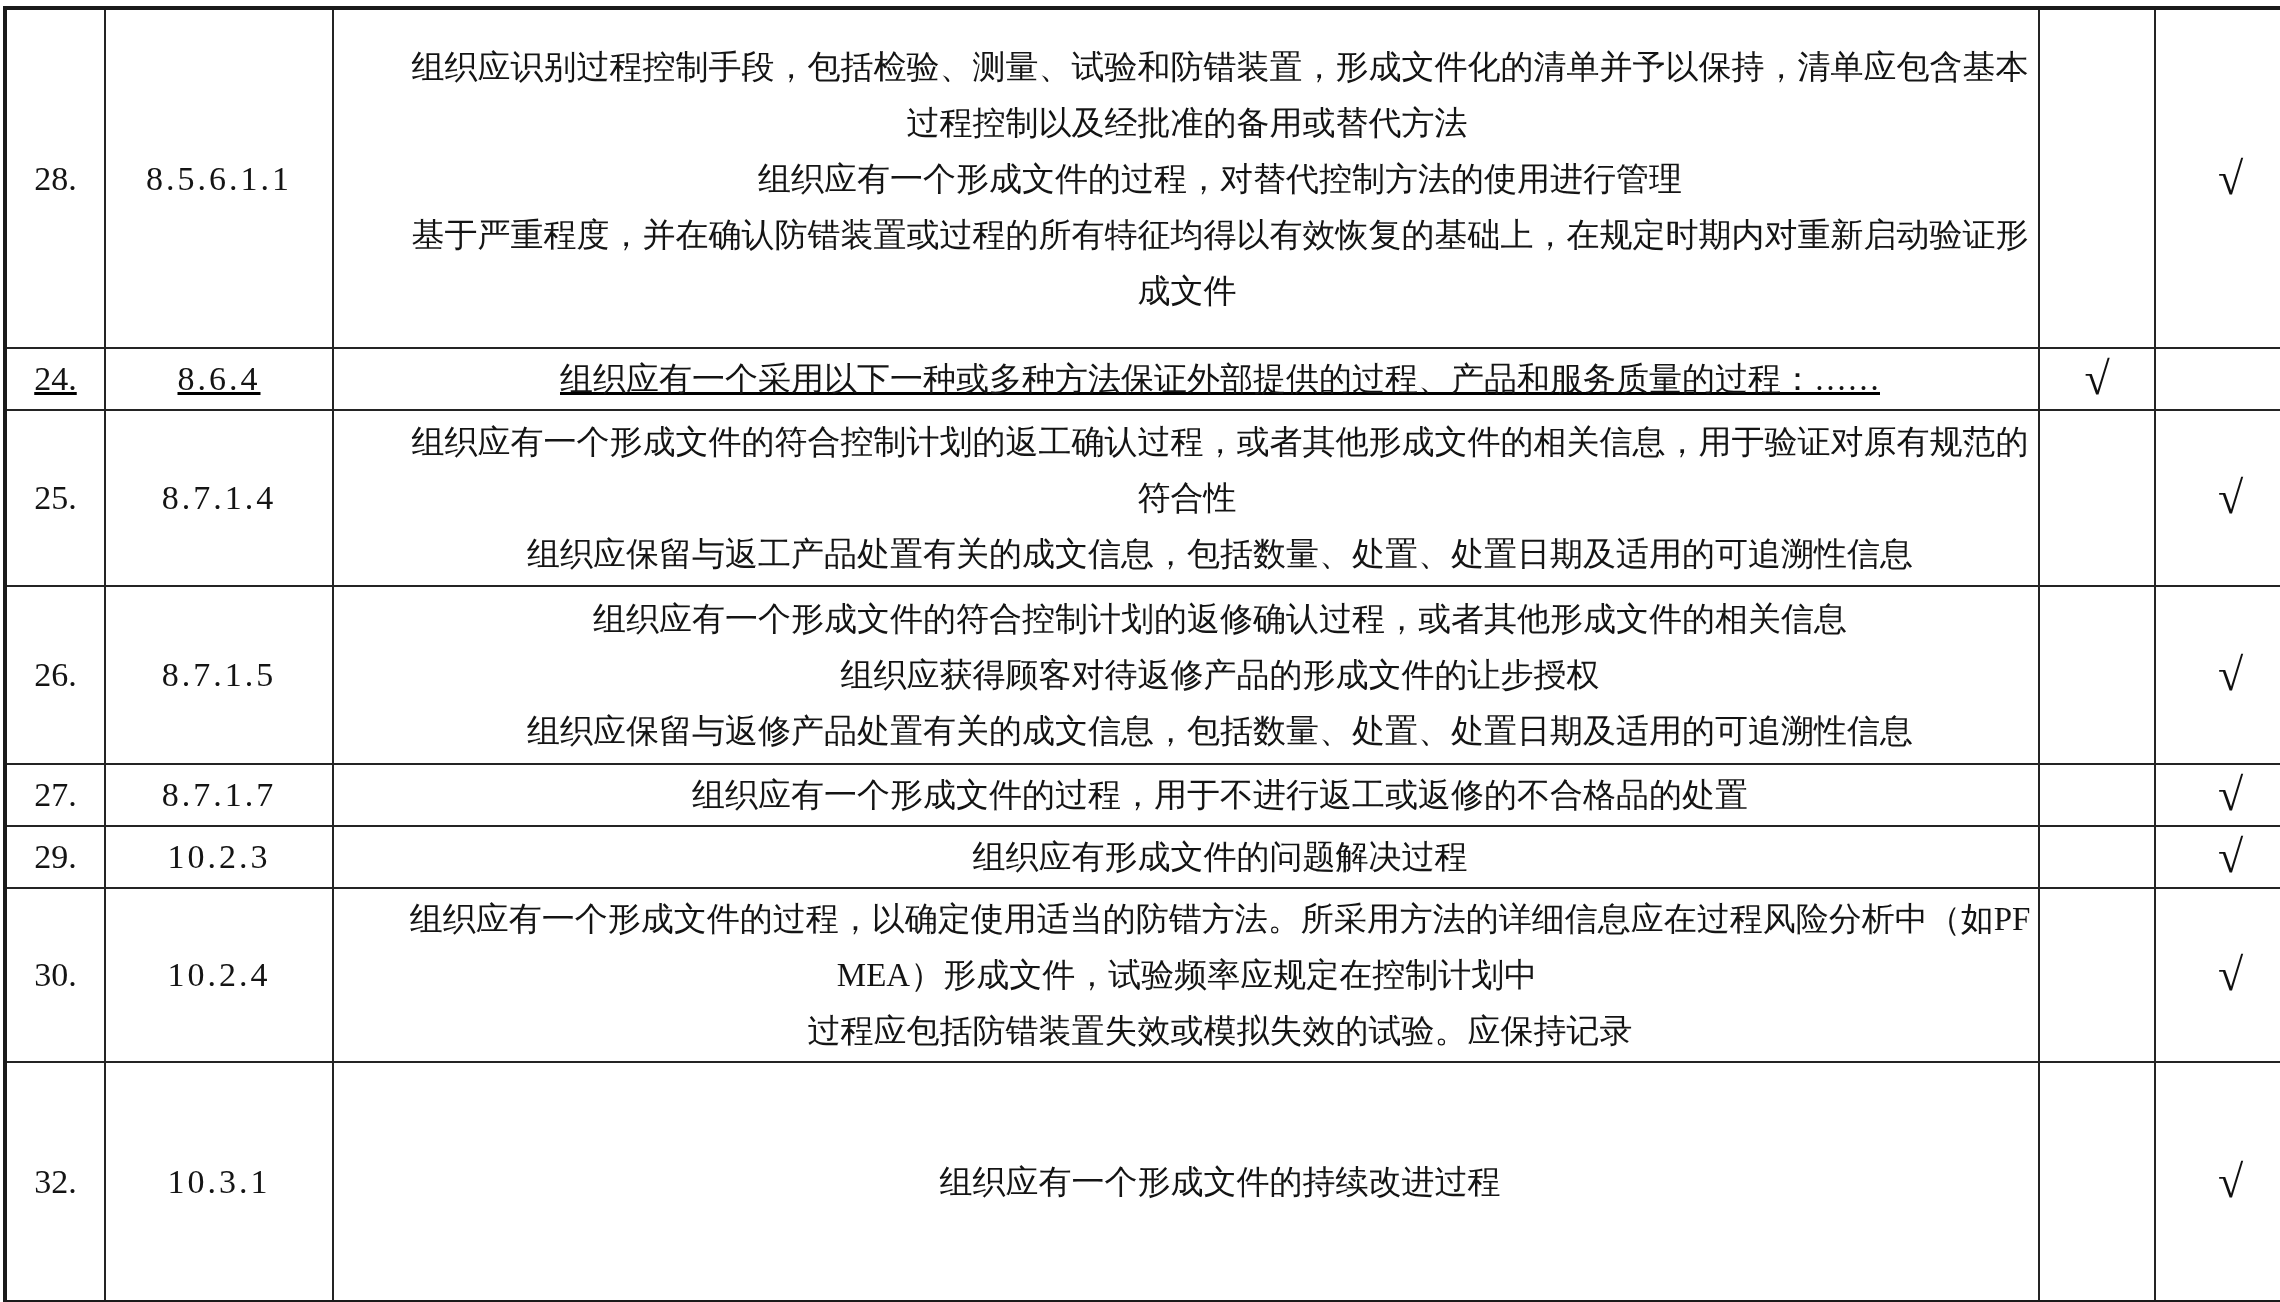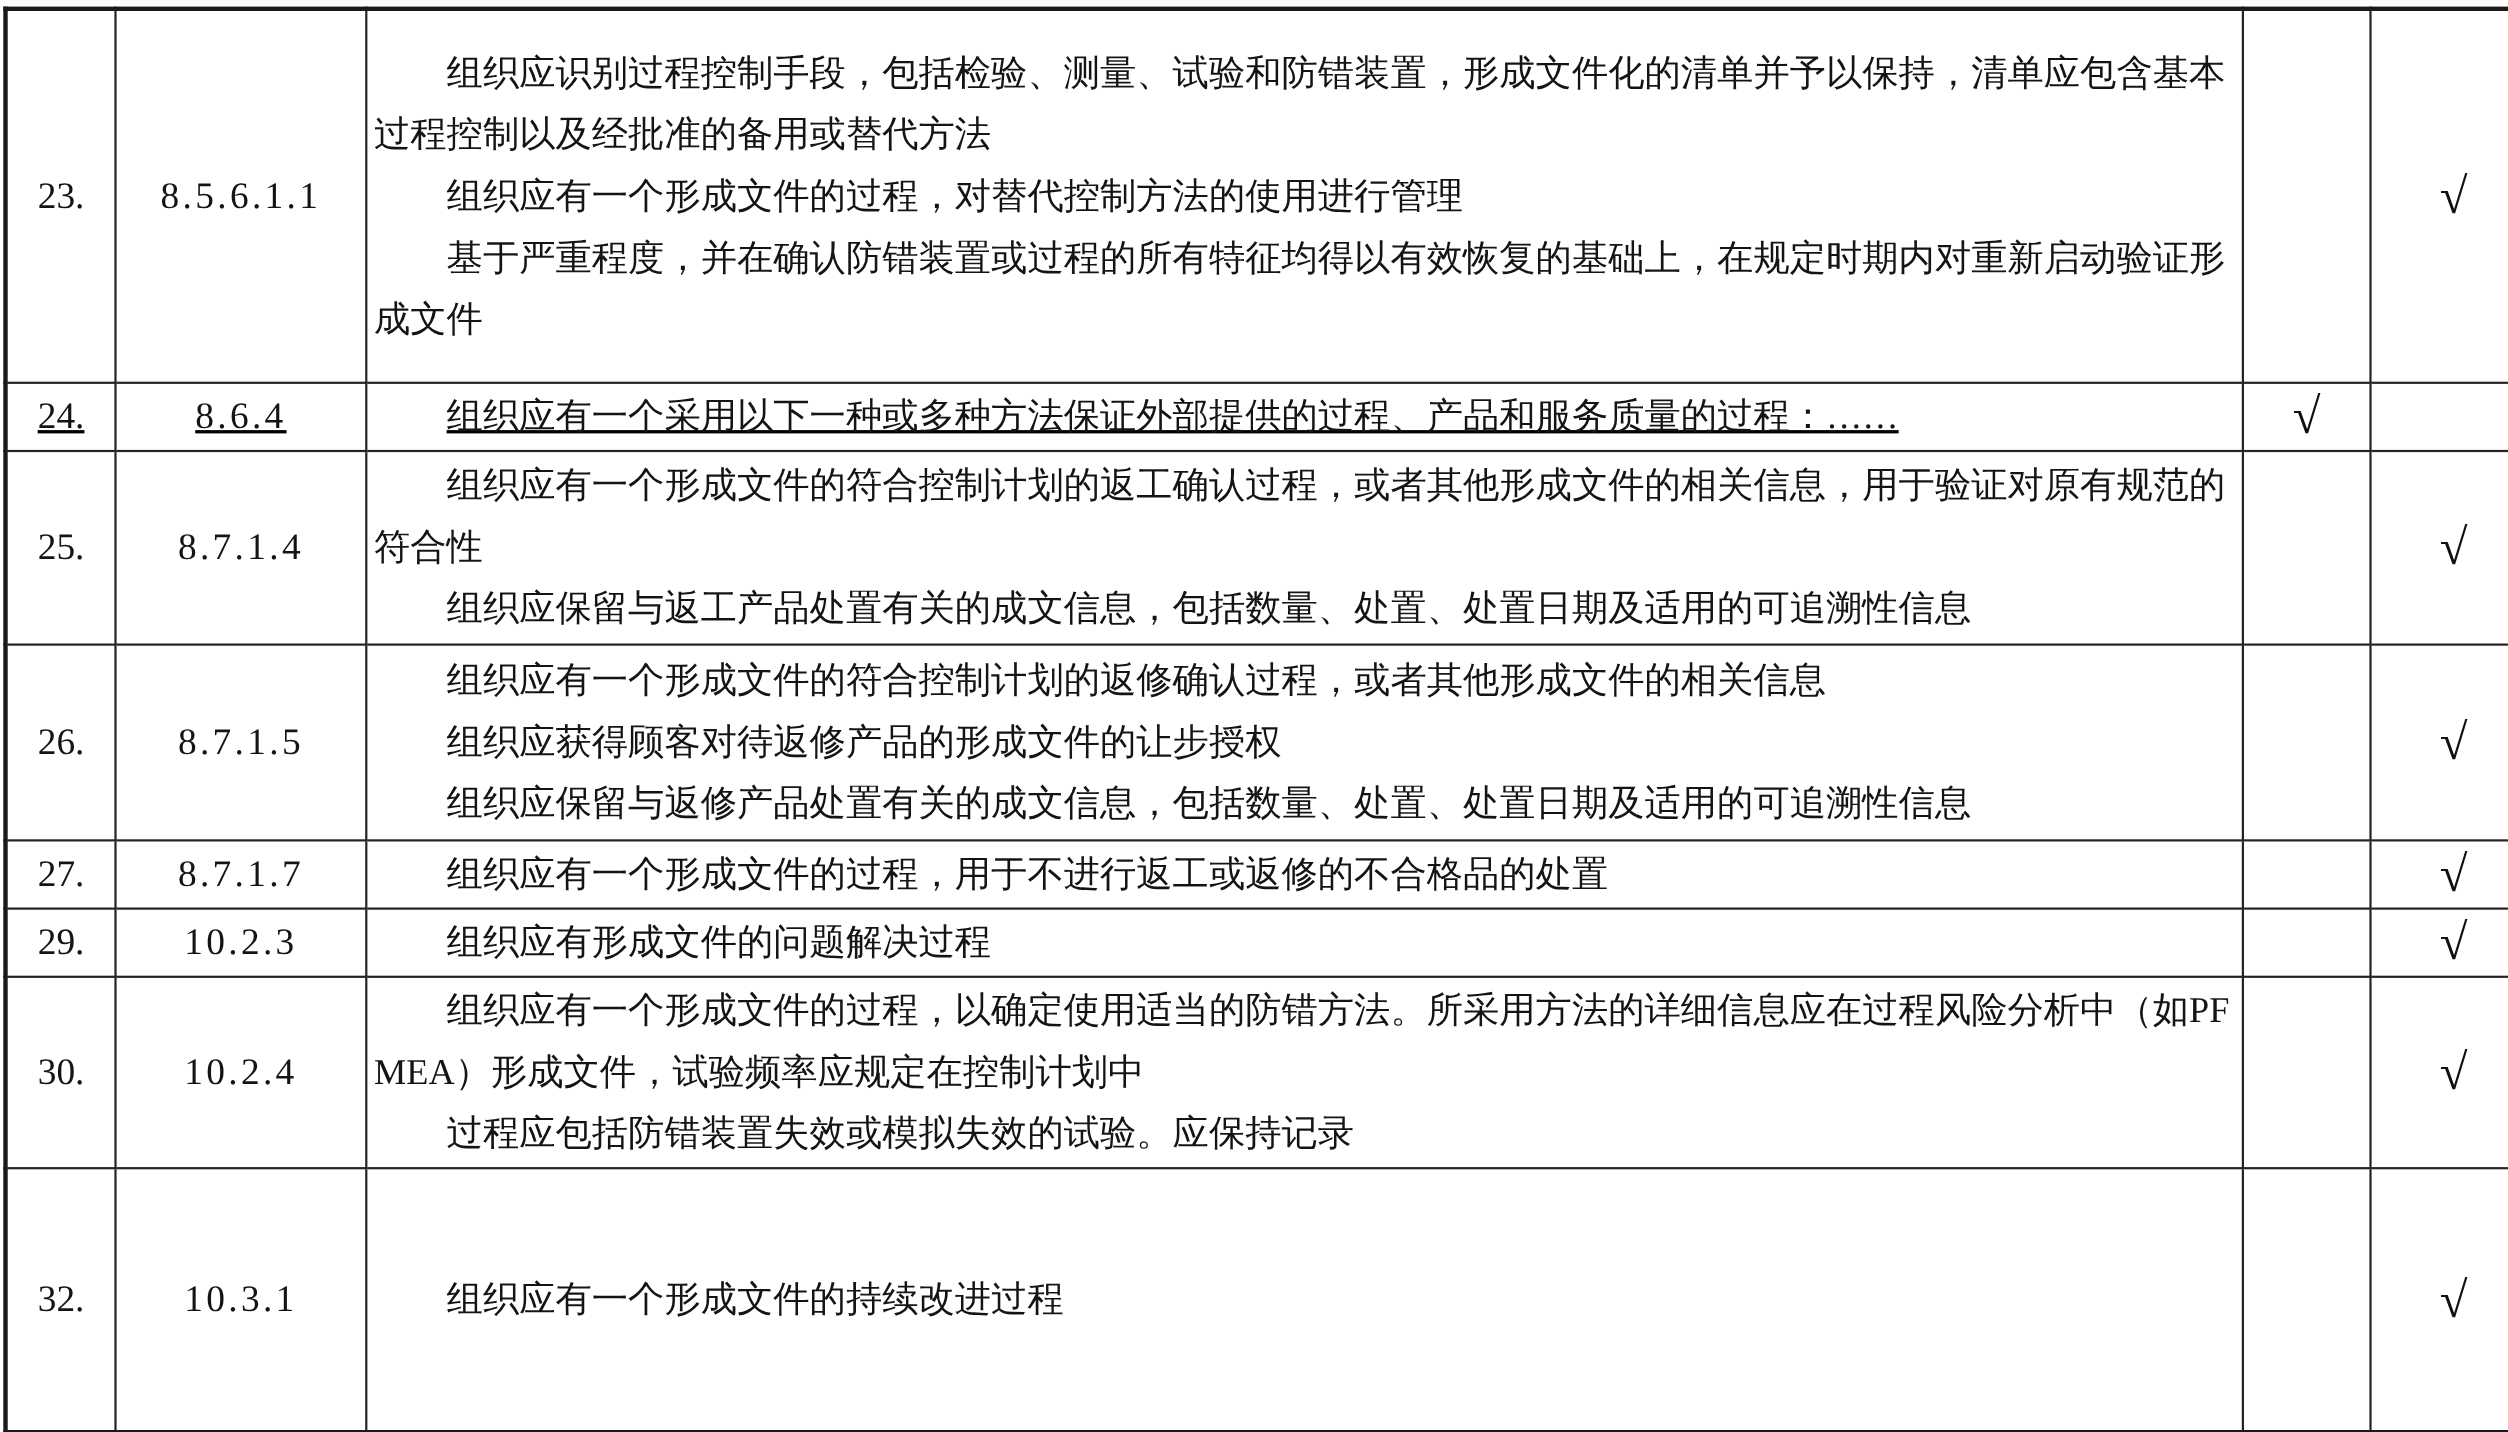--- a/index.html
+++ b/index.html
@@ -33,20 +33,21 @@
   }
   td.col-num   { width: 100px;  text-align: center; font-size: 34px; }
   td.col-clause{ width: 228px;  text-align: center; font-size: 34px; letter-spacing: 3px; }
   td.col-desc  { width: 1706px; font-size: 33px; line-height: 56px; padding: 2px 4px 2px 6px; }
   td.col-chk1  { width: 116px;  text-align: center; }
   td.col-chk2  { width: 152px;  text-align: center; }
   td.col-desc p {
     margin: 0;
     text-indent: 66px;
     word-break: break-all;
+    text-align: center;
   }
   .checkmark {
     font-size: 46px;
     font-weight: 400;
     color: #101010;
     line-height: 1;
     display: inline-block;
   }
   
   tbody tr:nth-child(1)  { height: 340px; }
@@ -61,21 +62,21 @@
   tbody tr:nth-child(10) { height: 58px;  }
 </style>
 </head>
 <body>
 
 <div class="page">
   <table class="req-table">
     <tbody id="table-body">
   <tr>
     <td class="col-num">
-      <span>23.</span>
+      <span>28.</span>
     </td>
     <td class="col-clause">
       <span>8.5.6.1.1</span>
     </td>
     <td class="col-desc">
             <p>组织应识别过程控制手段，包括检验、测量、试验和防错装置，形成文件化的清单并予以保持，清单应包含基本过程控制以及经批准的备用或替代方法</p>
             <p>组织应有一个形成文件的过程，对替代控制方法的使用进行管理</p>
             <p>基于严重程度，并在确认防错装置或过程的所有特征均得以有效恢复的基础上，在规定时期内对重新启动验证形成文件</p>
           </td>
     <td class="col-chk1">

